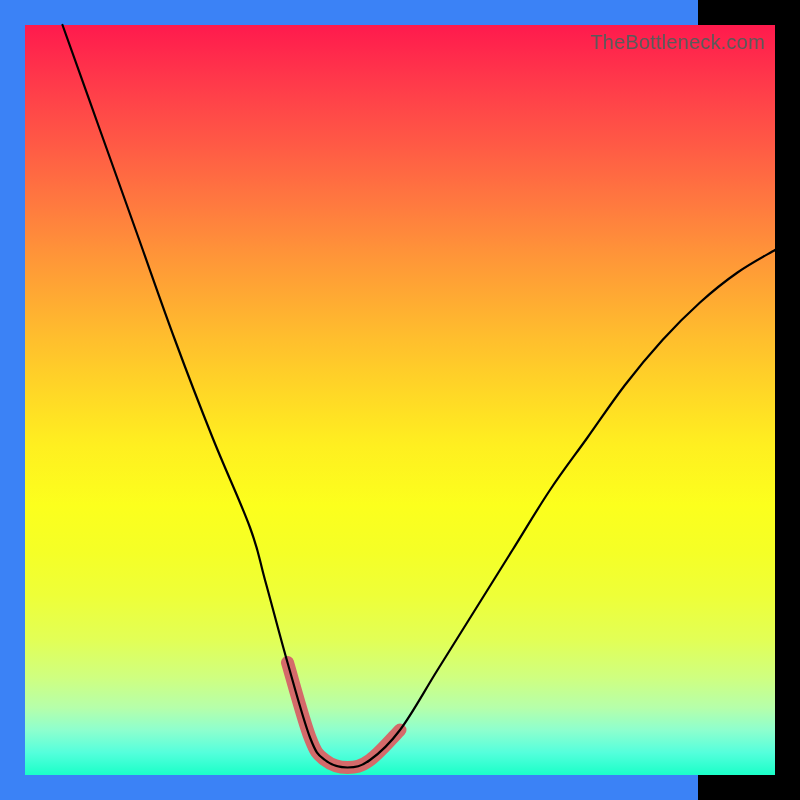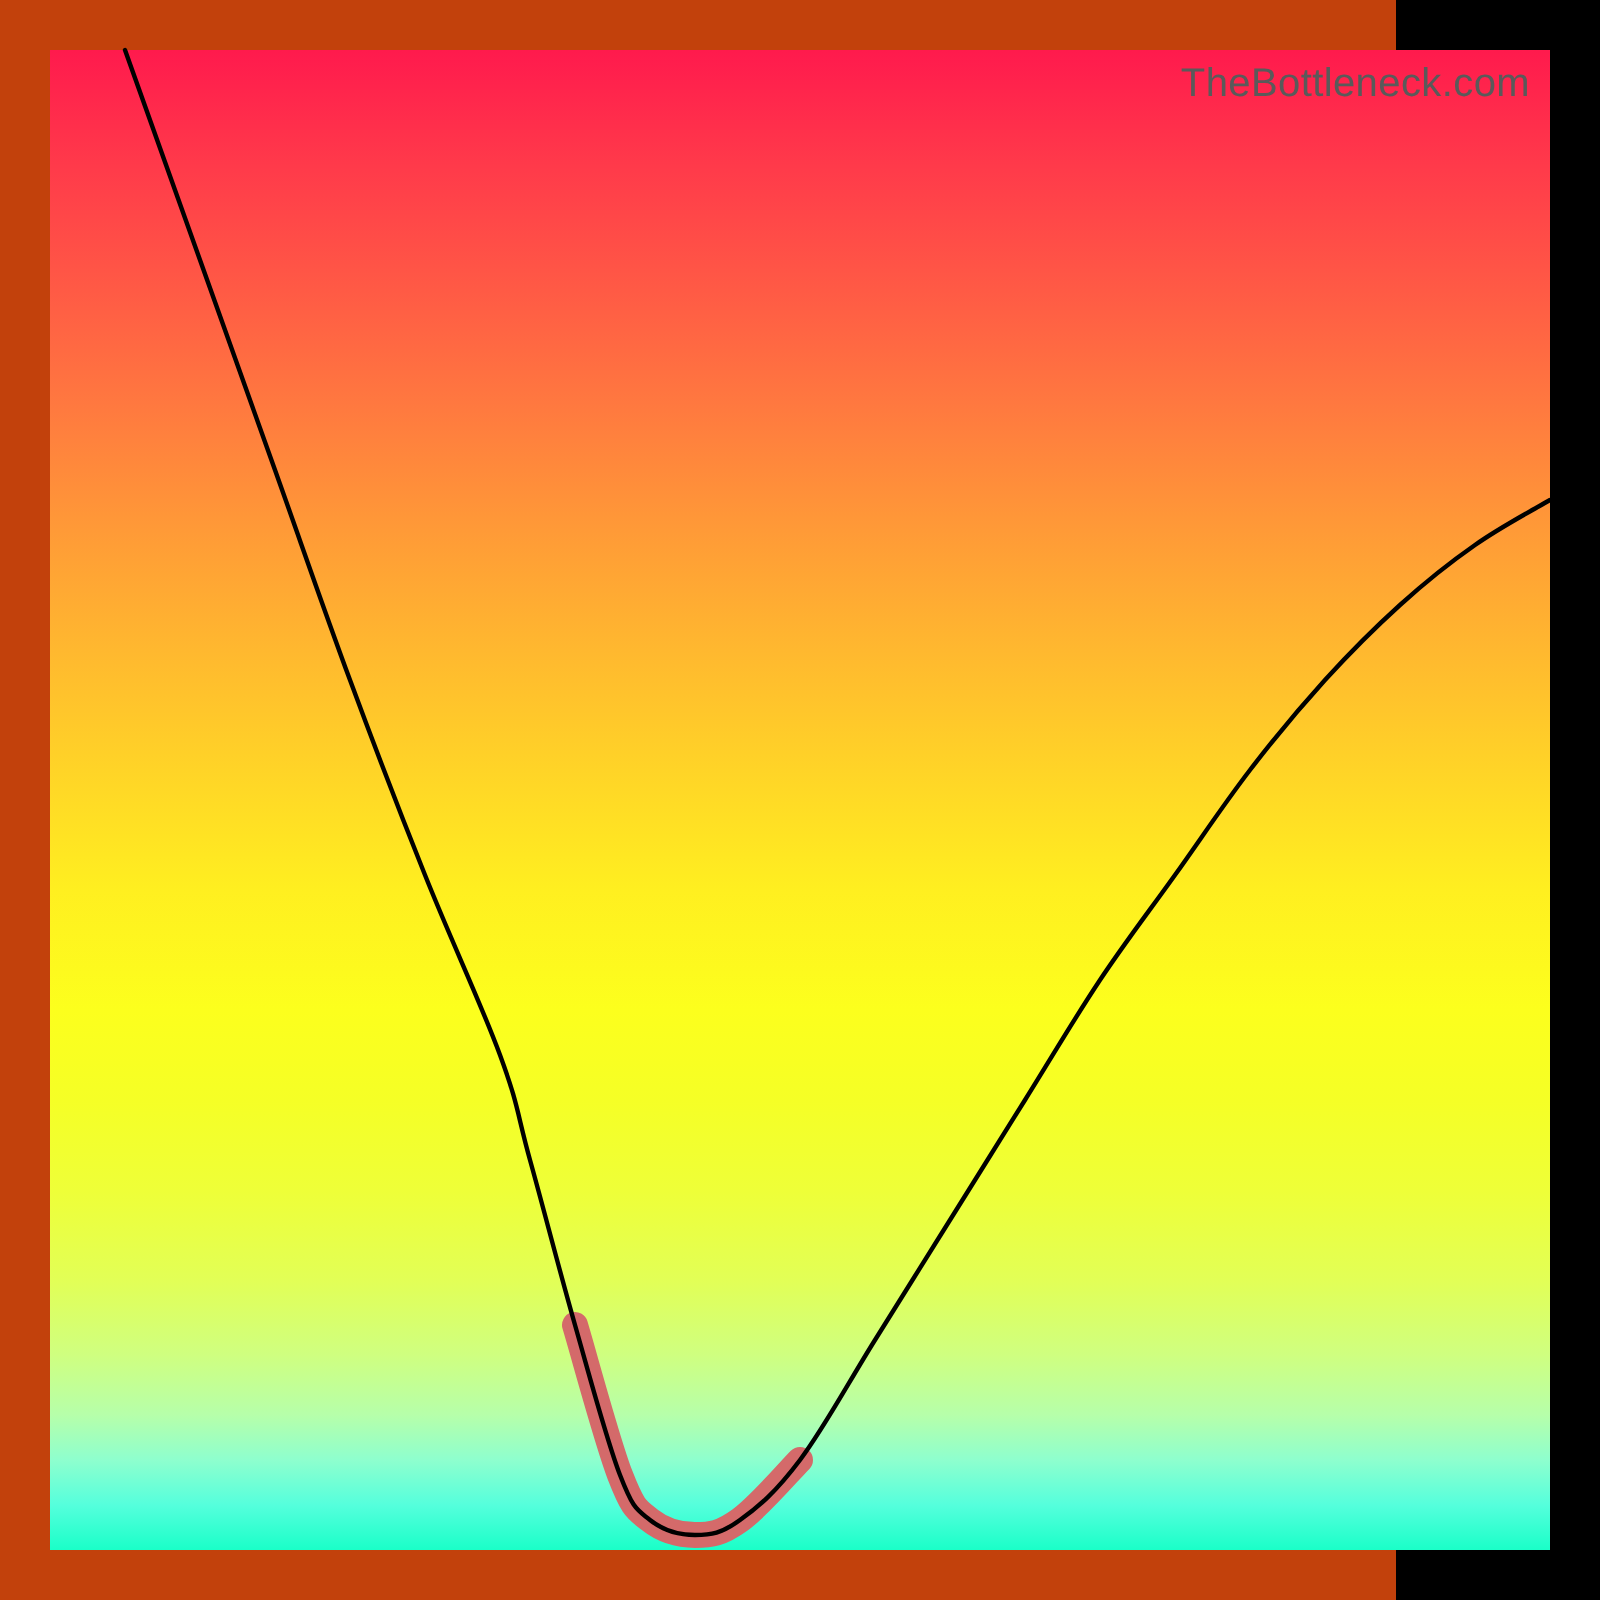--- a/index.html
+++ b/index.html
@@ -1,21 +1,21 @@
 <!DOCTYPE html>
 <html><head>
 <meta charset="utf-8">
 <style>
   * { margin: 0; padding: 0; box-sizing: border-box; }
   html, body { width: 800px; height: 800px; overflow: hidden; background: #000; }
   .frame {
     position: relative;
     width: 698px;
     height: 800px;
-    background: #c2410c;
+    background: #3b82f6;
   }
   .plot-area {
     position: absolute;
     left: 25px;
     top: 25px;
     width: 750px;
     height: 750px;
     background: linear-gradient(to bottom,
       #ff1a4d 0%,
       #ff3b4a 8%,

